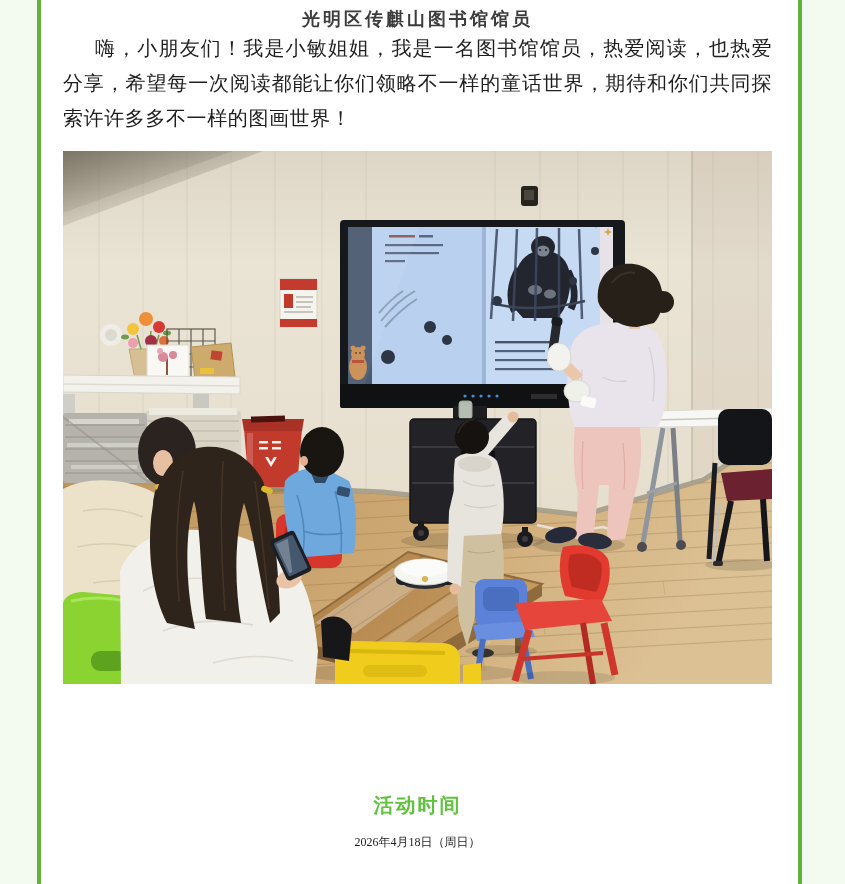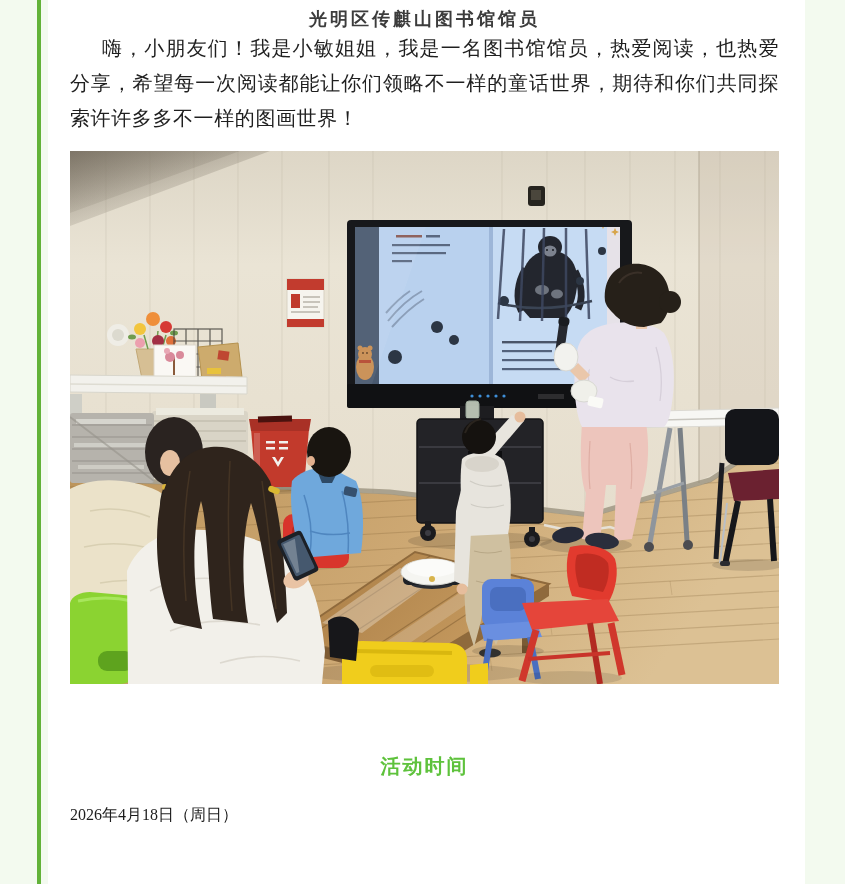--- a/index.html
+++ b/index.html
@@ -1,30 +1,30 @@
 <!DOCTYPE html>
 <html><head>
 <meta charset="utf-8">
 <style>
   * { margin:0; padding:0; box-sizing:border-box; }
   body { background:#f3faef; font-family:"Liberation Sans","DejaVu Sans",sans-serif; }
   .page { position:relative; width:845px; height:884px; background:#f3faef; overflow:hidden; }
   .rail { position:absolute; top:0; width:4px; height:884px; background:#62b239; }
   .rail.left { left:37px; }
   .rail.right { left:798px; }
-  .content { position:absolute; left:48px; top:0; width:757px; height:884px; background:#ffffff; }
+  .content { position:absolute; left:41px; top:0; width:757px; height:884px; background:#ffffff; }
   .inner { padding:0 26px 0 22px; }
   .title { padding-top:7px; text-align:center; font-size:18px; font-weight:bold;
            letter-spacing:3px; color:#3c3c3c; line-height:24px; }
   .intro { font-size:20px; line-height:35px; color:#1f1f1f;
            text-align:justify; text-indent:32px; letter-spacing:0.6px; }
   .photo-wrap { margin-top:15px; width:709px; height:533px; line-height:0; }
-  .event-heading { margin-top:71px; text-align:center; font-size:20px; font-weight:bold;
+  .event-heading { margin-top:110px; text-align:center; font-size:20px; font-weight:bold;
                    letter-spacing:2px; color:#5ec23c; line-height:22px; }
-  .event-date { margin-top:28px; font-size:16px; color:#1d1d1d;
+  .event-date { margin-top:16px; text-align:center; font-size:12px; color:#1d1d1d;
                 font-family:"Liberation Serif","DejaVu Serif",serif; line-height:20px; }
   .event-time { margin-top:18px; text-align:center; font-size:20px; color:#1d1d1d;
                 font-family:"Liberation Serif","DejaVu Serif",serif; line-height:20px; }
 </style>
 </head>
 <body>
 
 <div class="page">
   <div class="rail left"></div>
   <div class="rail right"></div>

